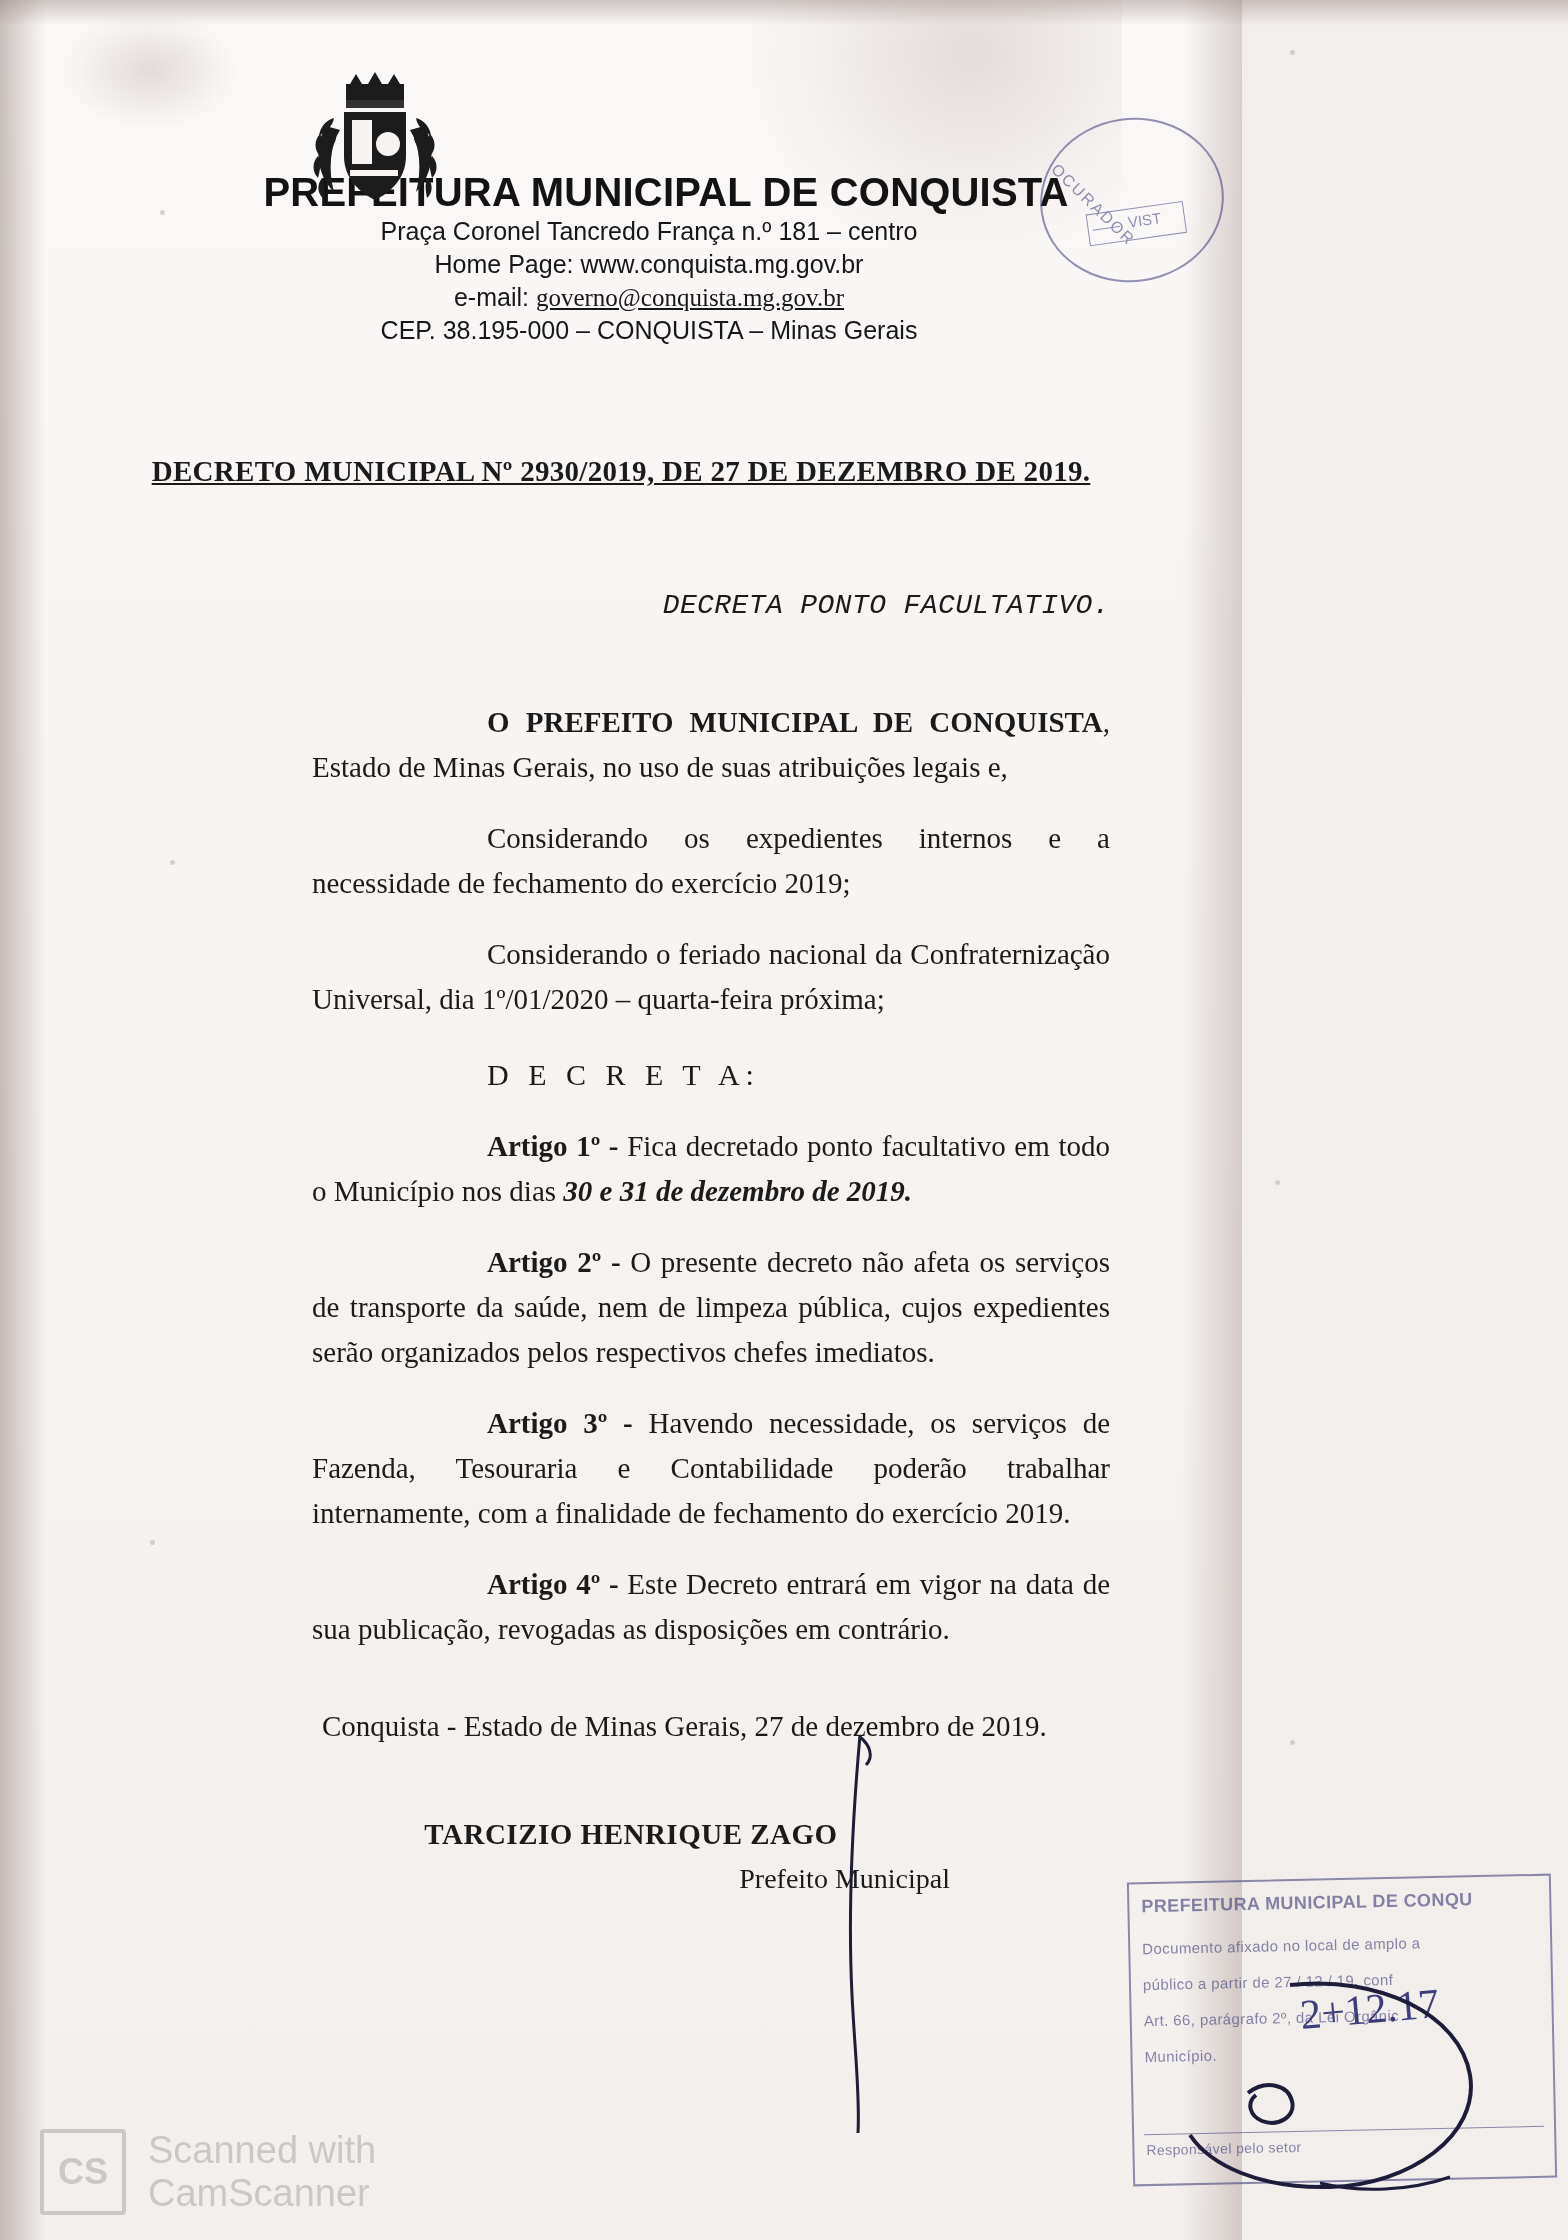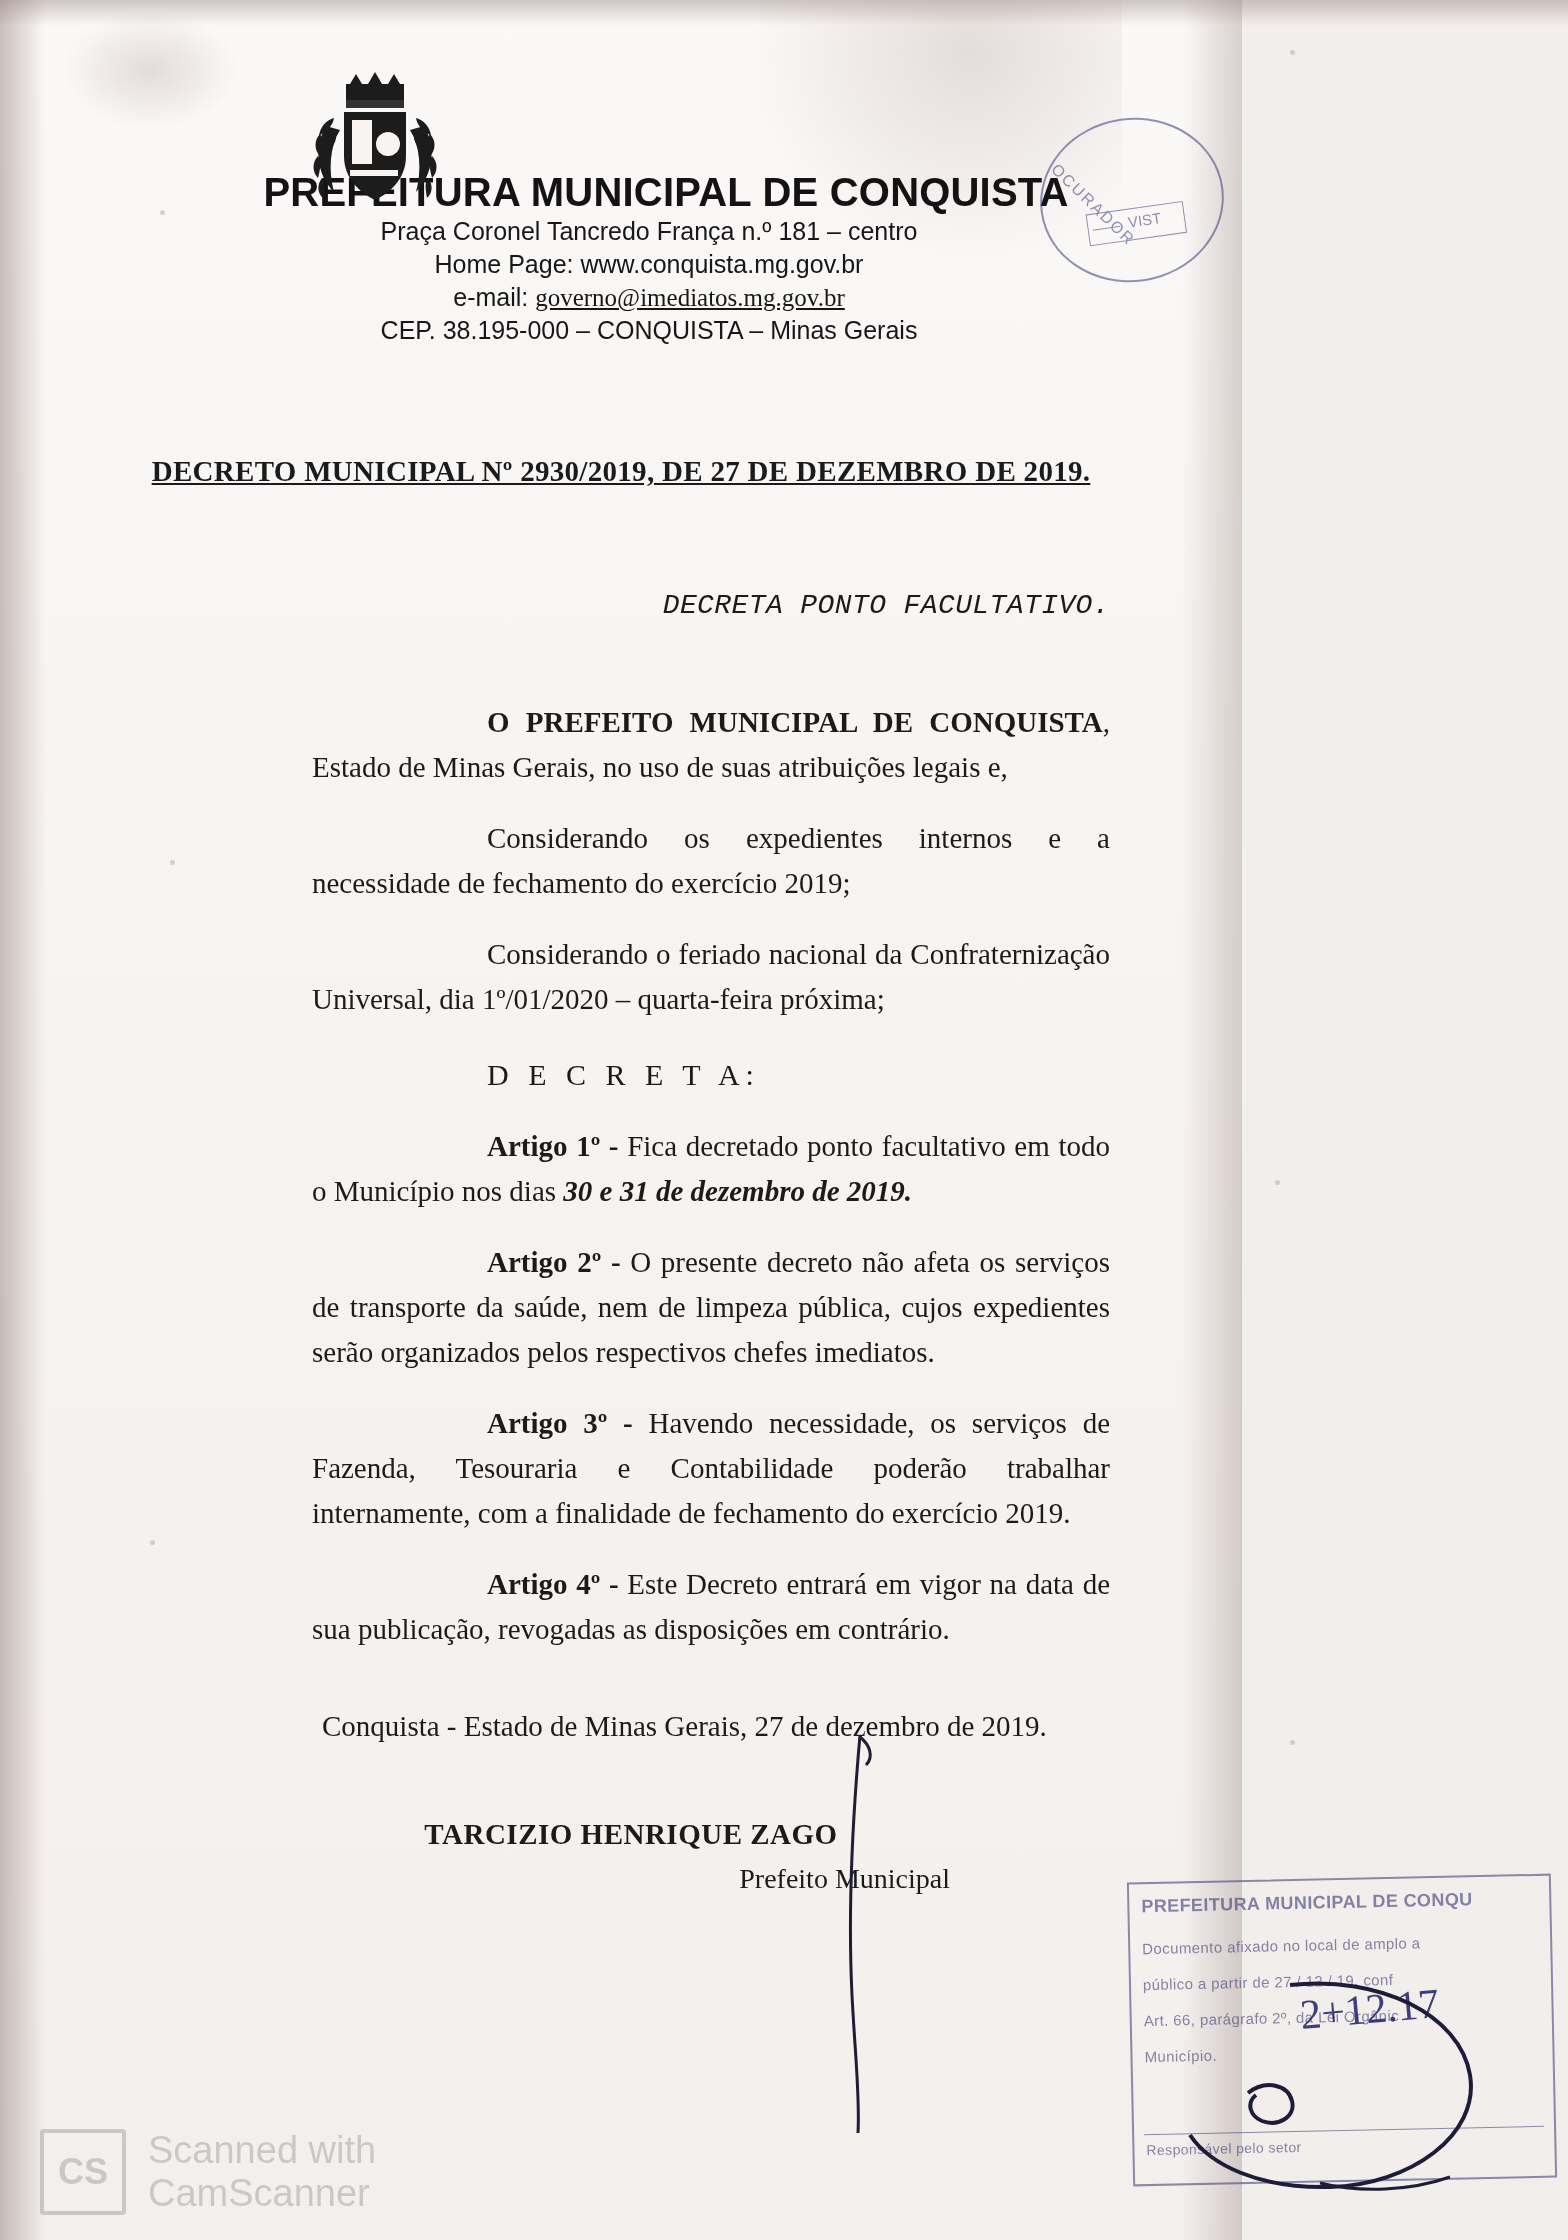--- a/index.html
+++ b/index.html
@@ -264,21 +264,21 @@
     </div>
 
     <div class="org-title">PREFEITURA MUNICIPAL DE CONQUISTA</div>
     <div class="org-line">Praça Coronel Tancredo França n.º 181 – centro</div>
     <div class="org-line">
       <span>Home Page:</span>
       <span>www.conquista.mg.gov.br</span>
     </div>
     <div class="org-line">
       <span>e-mail:</span>
-      <span class="mail-link">governo@imediatos.mg.gov.br</span>
+      <span class="mail-link">governo@conquista.mg.gov.br</span>
     </div>
     <div class="org-line">CEP. 38.195-000 – CONQUISTA – Minas Gerais</div>
   </div>
 
   <div class="decree-title">DECRETO MUNICIPAL Nº 2930/2019, DE 27 DE DEZEMBRO DE 2019.</div>
 
   <div class="subject">DECRETA PONTO FACULTATIVO.</div>
 
   <div class="body-text">
 

